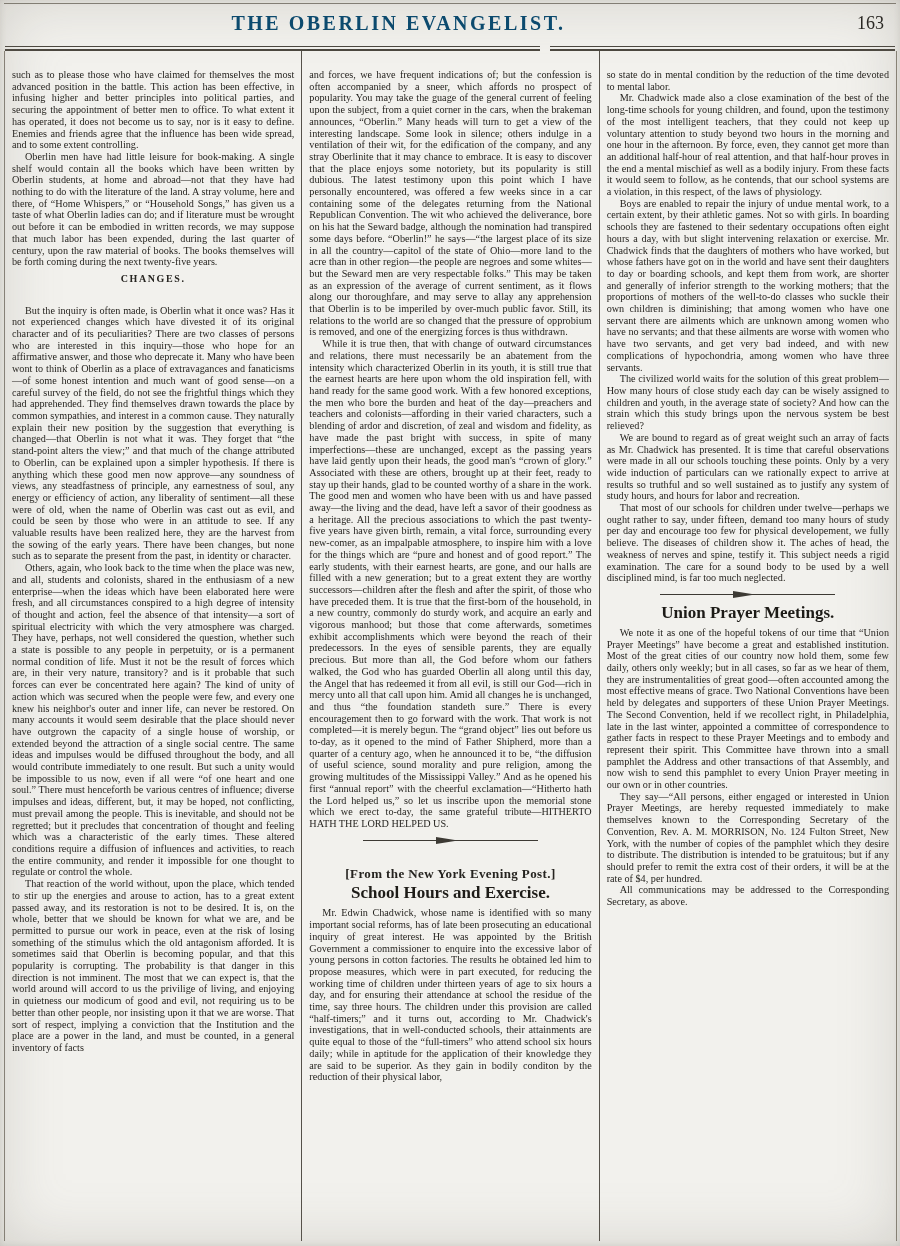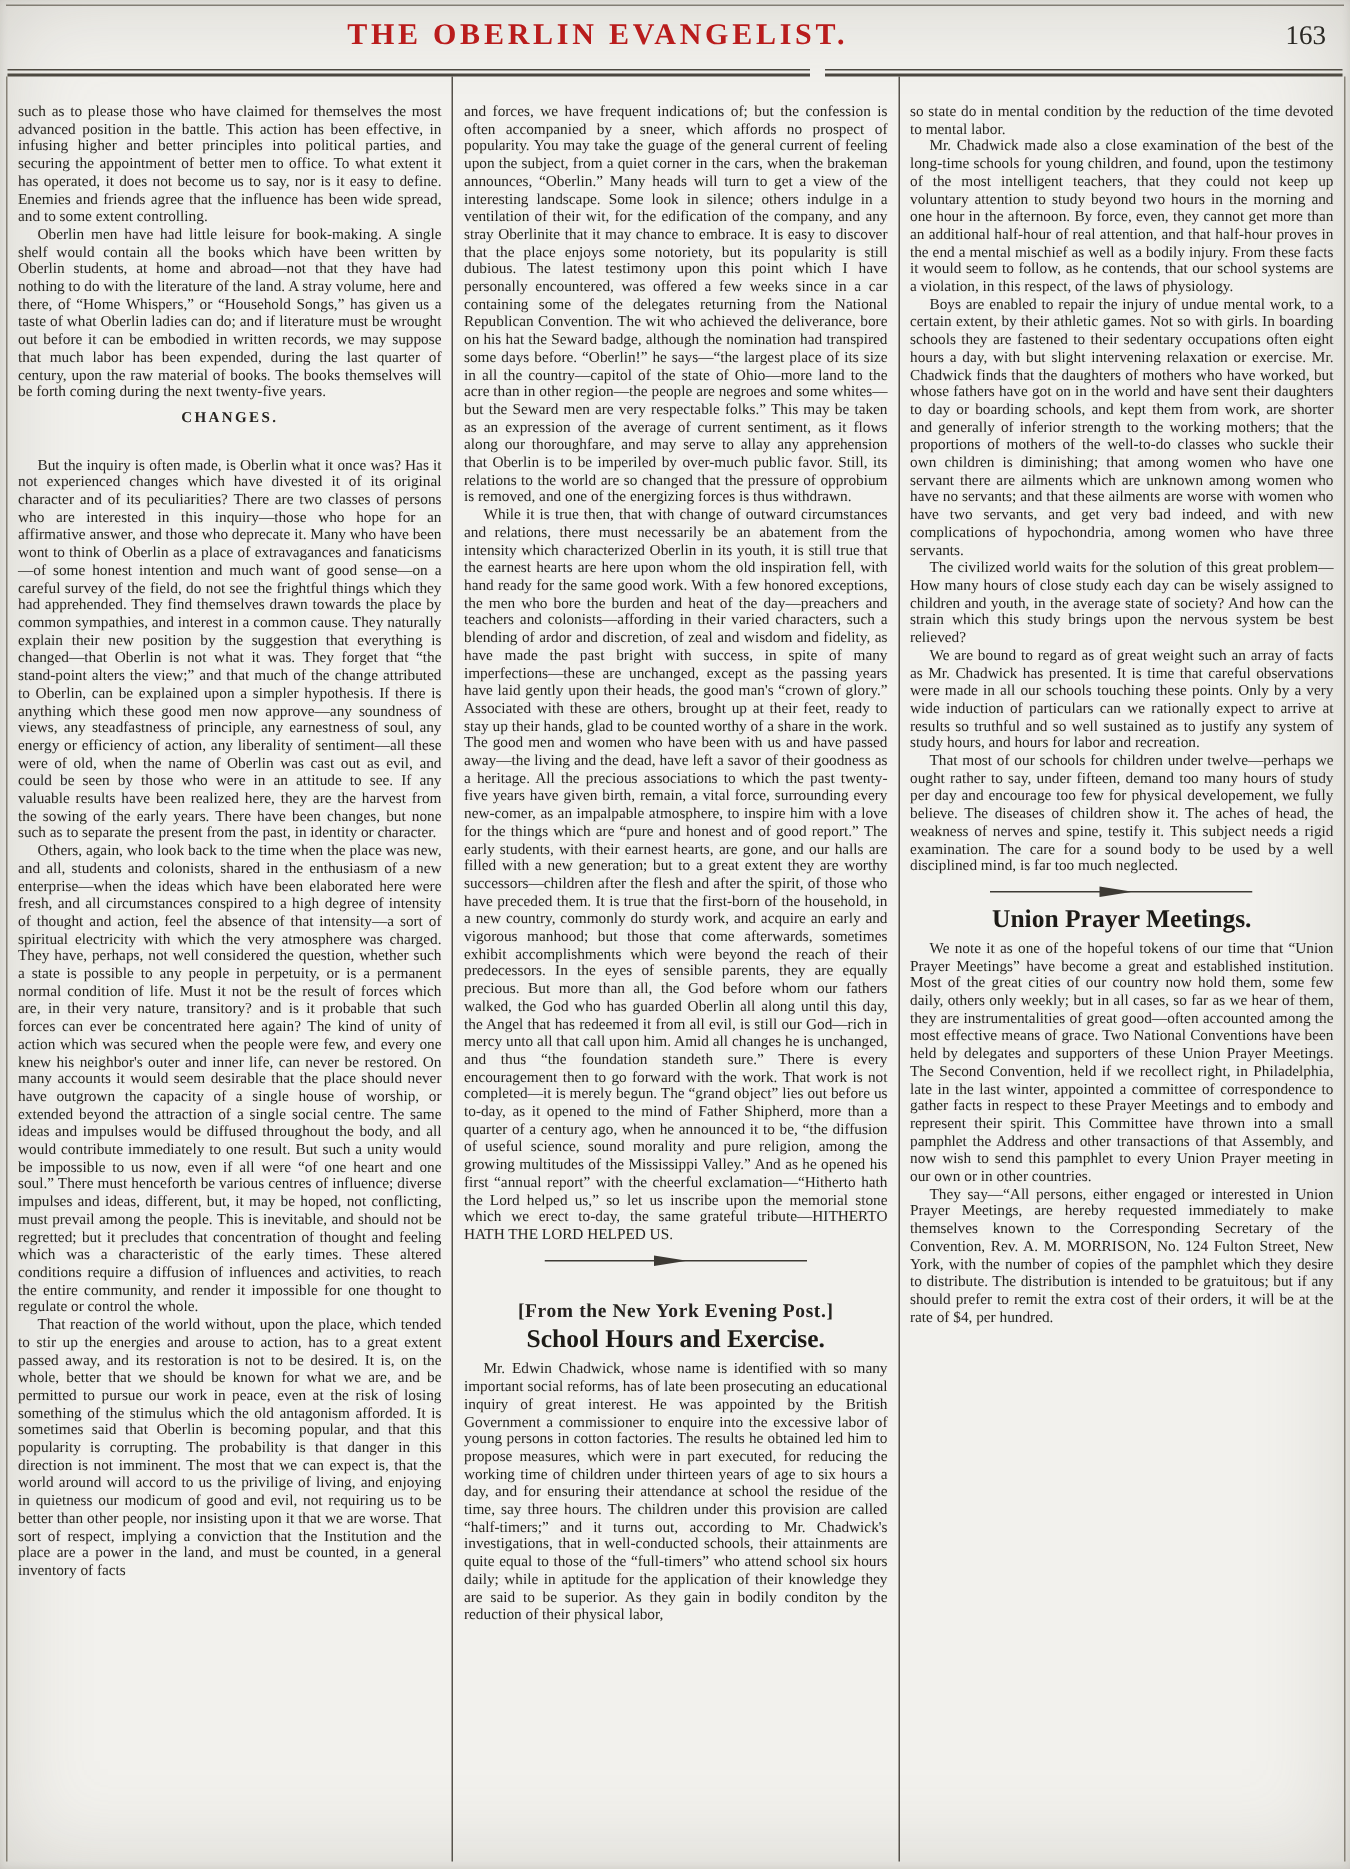--- a/index.html
+++ b/index.html
@@ -15,21 +15,21 @@
     box-shadow:inset 0 0 60px rgba(120,115,105,0.25), inset 0 0 6px rgba(120,115,105,0.2);
   }
   .top-rule{
     height:0;border-top:1px solid #716c62;margin:3px 4px 0 4px;
     opacity:.85;
   }
   .masthead{position:relative;height:42px;}
   .masthead-title{
     position:absolute;left:0;right:115px;top:8px;
     text-align:center;font-weight:bold;font-size:20px;letter-spacing:2.5px;
-    color:#b91c1c;
+    color:#0c4a6e;
     padding-left:12px;
   }
   .page-number{
     position:absolute;right:16px;top:9px;font-size:18px;color:#2a2824;
   }
   .masthead-rule{display:flex;gap:10px;margin:0 5px;}
   .masthead-rule .seg{
     height:2px;border-top:1px solid #4b473f;border-bottom:2px solid #4b473f;
   }
   .masthead-rule .seg.left{width:535px;}
@@ -108,14 +108,15 @@
       <div class="body-paragraph">The civilized world waits for the solution of this great problem—How many hours of close study each day can be wisely assigned to children and youth, in the average state of society? And how can the strain which this study brings upon the nervous system be best relieved?</div>
       <div class="body-paragraph">We are bound to regard as of great weight such an array of facts as Mr. Chadwick has presented. It is time that careful observations were made in all our schools touching these points. Only by a very wide induction of particulars can we rationally expect to arrive at results so truthful and so well sustained as to justify any system of study hours, and hours for labor and recreation.</div>
       <div class="body-paragraph">That most of our schools for children under twelve—perhaps we ought rather to say, under fifteen, demand too many hours of study per day and encourage too few for physical developement, we fully believe. The diseases of children show it. The aches of head, the weakness of nerves and spine, testify it. This subject needs a rigid examination. The care for a sound body to be used by a well disciplined mind, is far too much neglected.</div>
       <div class="divider"><svg width="175" height="9" xmlns="http://www.w3.org/2000/svg">
           <line x1="0" y1="4.5" x2="175" y2="4.5" stroke="#3d3a34" stroke-width="1"></line>
           <polygon points="73,1 95,4.5 73,8" fill="#3d3a34"></polygon>
         </svg></div>
       <div class="article-heading">Union Prayer Meetings.</div>
       <div class="body-paragraph">We note it as one of the hopeful tokens of our time that “Union Prayer Meetings” have become a great and established institution. Most of the great cities of our country now hold them, some few daily, others only weekly; but in all cases, so far as we hear of them, they are instrumentalities of great good—often accounted among the most effective means of grace. Two National Conventions have been held by delegates and supporters of these Union Prayer Meetings. The Second Convention, held if we recollect right, in Philadelphia, late in the last winter, appointed a committee of correspondence to gather facts in respect to these Prayer Meetings and to embody and represent their spirit. This Committee have thrown into a small pamphlet the Address and other transactions of that Assembly, and now wish to send this pamphlet to every Union Prayer meeting in our own or in other countries.</div>
       <div class="body-paragraph">They say—“All persons, either engaged or interested in Union Prayer Meetings, are hereby requested immediately to make themselves known to the Corresponding Secretary of the Convention, Rev. A. M. MORRISON, No. 124 Fulton Street, New York, with the number of copies of the pamphlet which they desire to distribute. The distribution is intended to be gratuitous; but if any should prefer to remit the extra cost of their orders, it will be at the rate of $4, per hundred.</div>
+      <div class="body-paragraph">All communications may be addressed to the Corresponding Secretary, as above.</div>
     </div>
 </div>
 
 </body></html>

